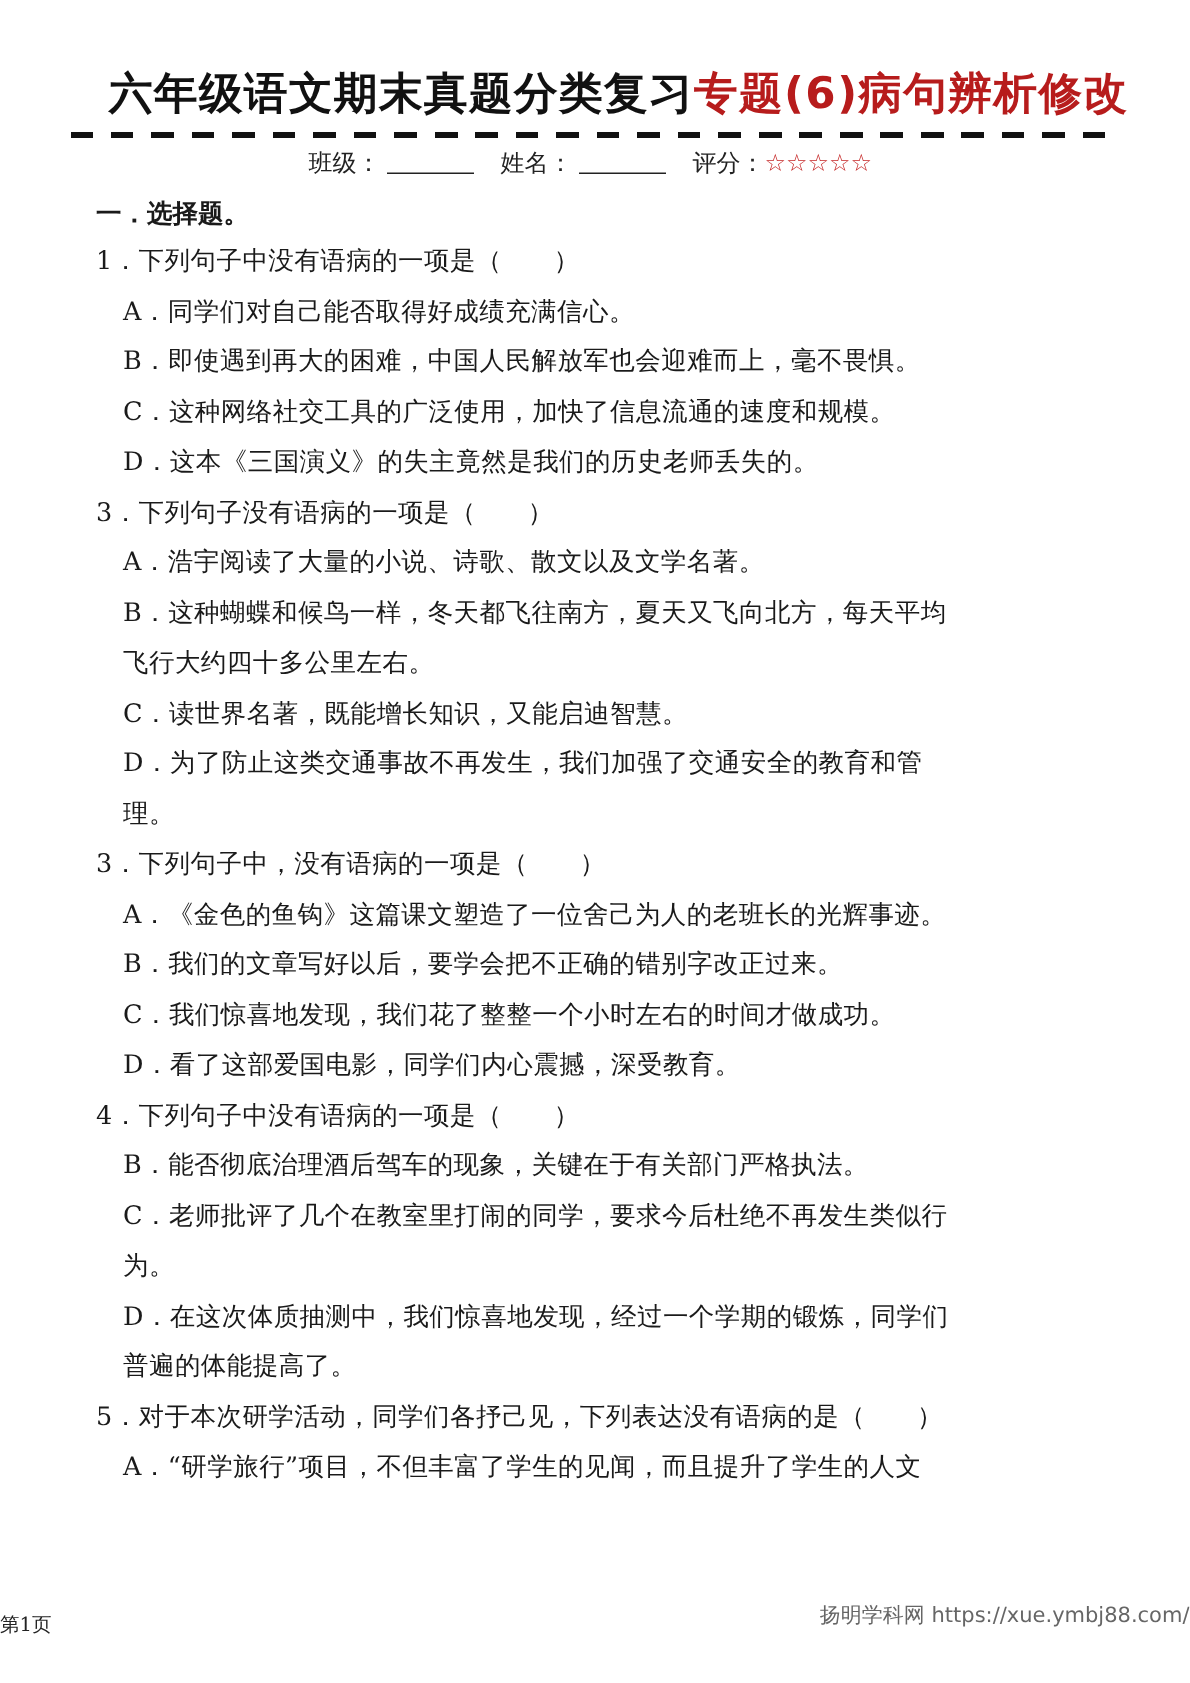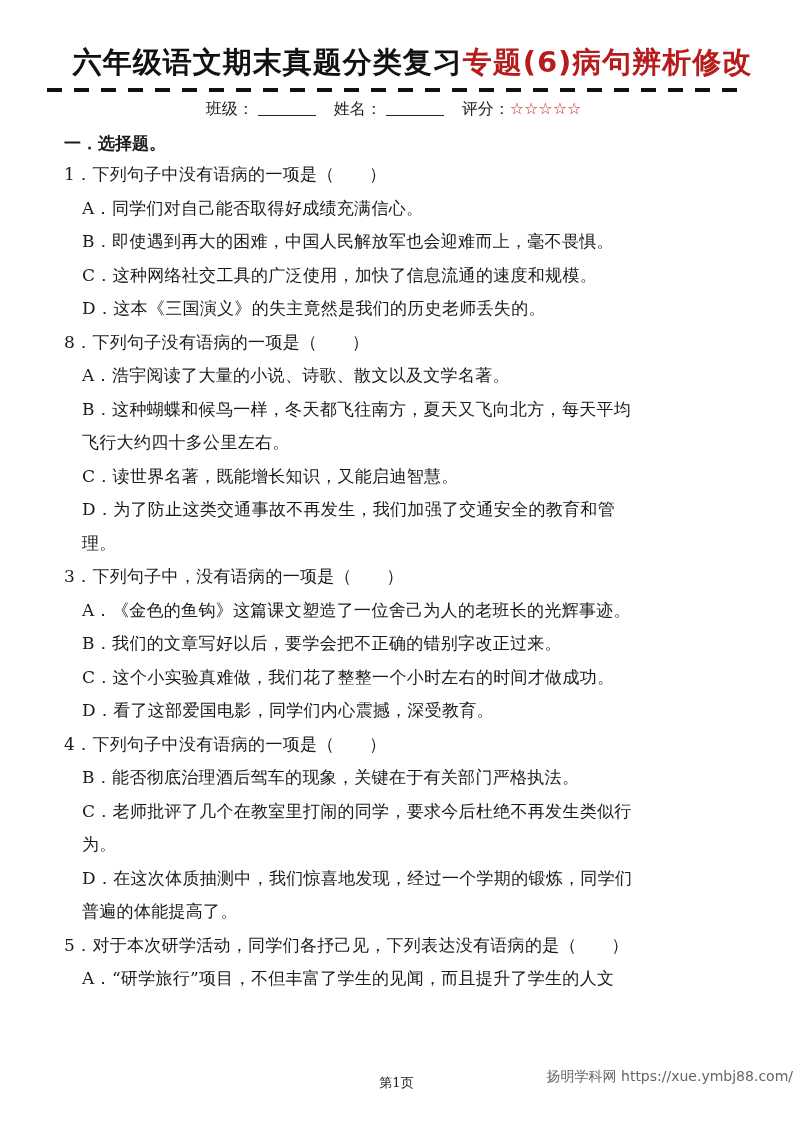--- a/index.html
+++ b/index.html
@@ -35,21 +35,21 @@
     .q, .opt, .cont {
       font-size: 17px; line-height: 33.5px; white-space: nowrap; letter-spacing: 0.3px;
     }
     .opt, .cont { padding-left: 18px; }
     .footer {
       position: absolute; left: 0; top: 1068px; width: 793px; text-align: right;
       font-family: "DejaVu Sans", "Liberation Sans", sans-serif;
       font-size: 14px; color: #666; white-space: nowrap;
     }
     .page-num {
-      position: absolute; left: 0; top: 1074px; width: 793px; text-align: center;
+      position: absolute; left: 0; top: 1074px; width: 793px; 
       font-family: "DejaVu Serif", "Liberation Serif", serif; font-size: 13px; color: #222;
     }
   </style>
 </head>
 <body>
 
 <div class="title">
   <span class="black">六年级语文期末真题分类复习</span><span class="red">专题(6)病句辨析修改</span>
 </div>
 <div class="dash-line"></div>
@@ -63,34 +63,34 @@
 
   <div>
     <div class="q">1．下列句子中没有语病的一项是（　　）</div>
     <div class="opt">A．同学们对自己能否取得好成绩充满信心。</div>
     <div class="opt">B．即使遇到再大的困难，中国人民解放军也会迎难而上，毫不畏惧。</div>
     <div class="opt">C．这种网络社交工具的广泛使用，加快了信息流通的速度和规模。</div>
     <div class="opt">D．这本《三国演义》的失主竟然是我们的历史老师丢失的。</div>
   </div>
 
   <div>
-    <div class="q">8．下列句子没有语病的一项是（　　）</div>
+    <div class="q">3．下列句子没有语病的一项是（　　）</div>
     <div class="opt">A．浩宇阅读了大量的小说、诗歌、散文以及文学名著。</div>
     <div class="opt">B．这种蝴蝶和候鸟一样，冬天都飞往南方，夏天又飞向北方，每天平均</div>
     <div class="cont">飞行大约四十多公里左右。</div>
     <div class="opt">C．读世界名著，既能增长知识，又能启迪智慧。</div>
     <div class="opt">D．为了防止这类交通事故不再发生，我们加强了交通安全的教育和管</div>
     <div class="cont">理。</div>
   </div>
 
   <div>
     <div class="q">3．下列句子中，没有语病的一项是（　　）</div>
     <div class="opt">A．《金色的鱼钩》这篇课文塑造了一位舍己为人的老班长的光辉事迹。</div>
     <div class="opt">B．我们的文章写好以后，要学会把不正确的错别字改正过来。</div>
-    <div class="opt">C．这个小实验真难做，我们花了整整一个小时左右的时间才做成功。</div>
+    <div class="opt">C．我们惊喜地发现，我们花了整整一个小时左右的时间才做成功。</div>
     <div class="opt">D．看了这部爱国电影，同学们内心震撼，深受教育。</div>
   </div>
 
   <div>
     <div class="q">4．下列句子中没有语病的一项是（　　）</div>
     <div class="opt">B．能否彻底治理酒后驾车的现象，关键在于有关部门严格执法。</div>
     <div class="opt">C．老师批评了几个在教室里打闹的同学，要求今后杜绝不再发生类似行</div>
     <div class="cont">为。</div>
     <div class="opt">D．在这次体质抽测中，我们惊喜地发现，经过一个学期的锻炼，同学们</div>
     <div class="cont">普遍的体能提高了。</div>

